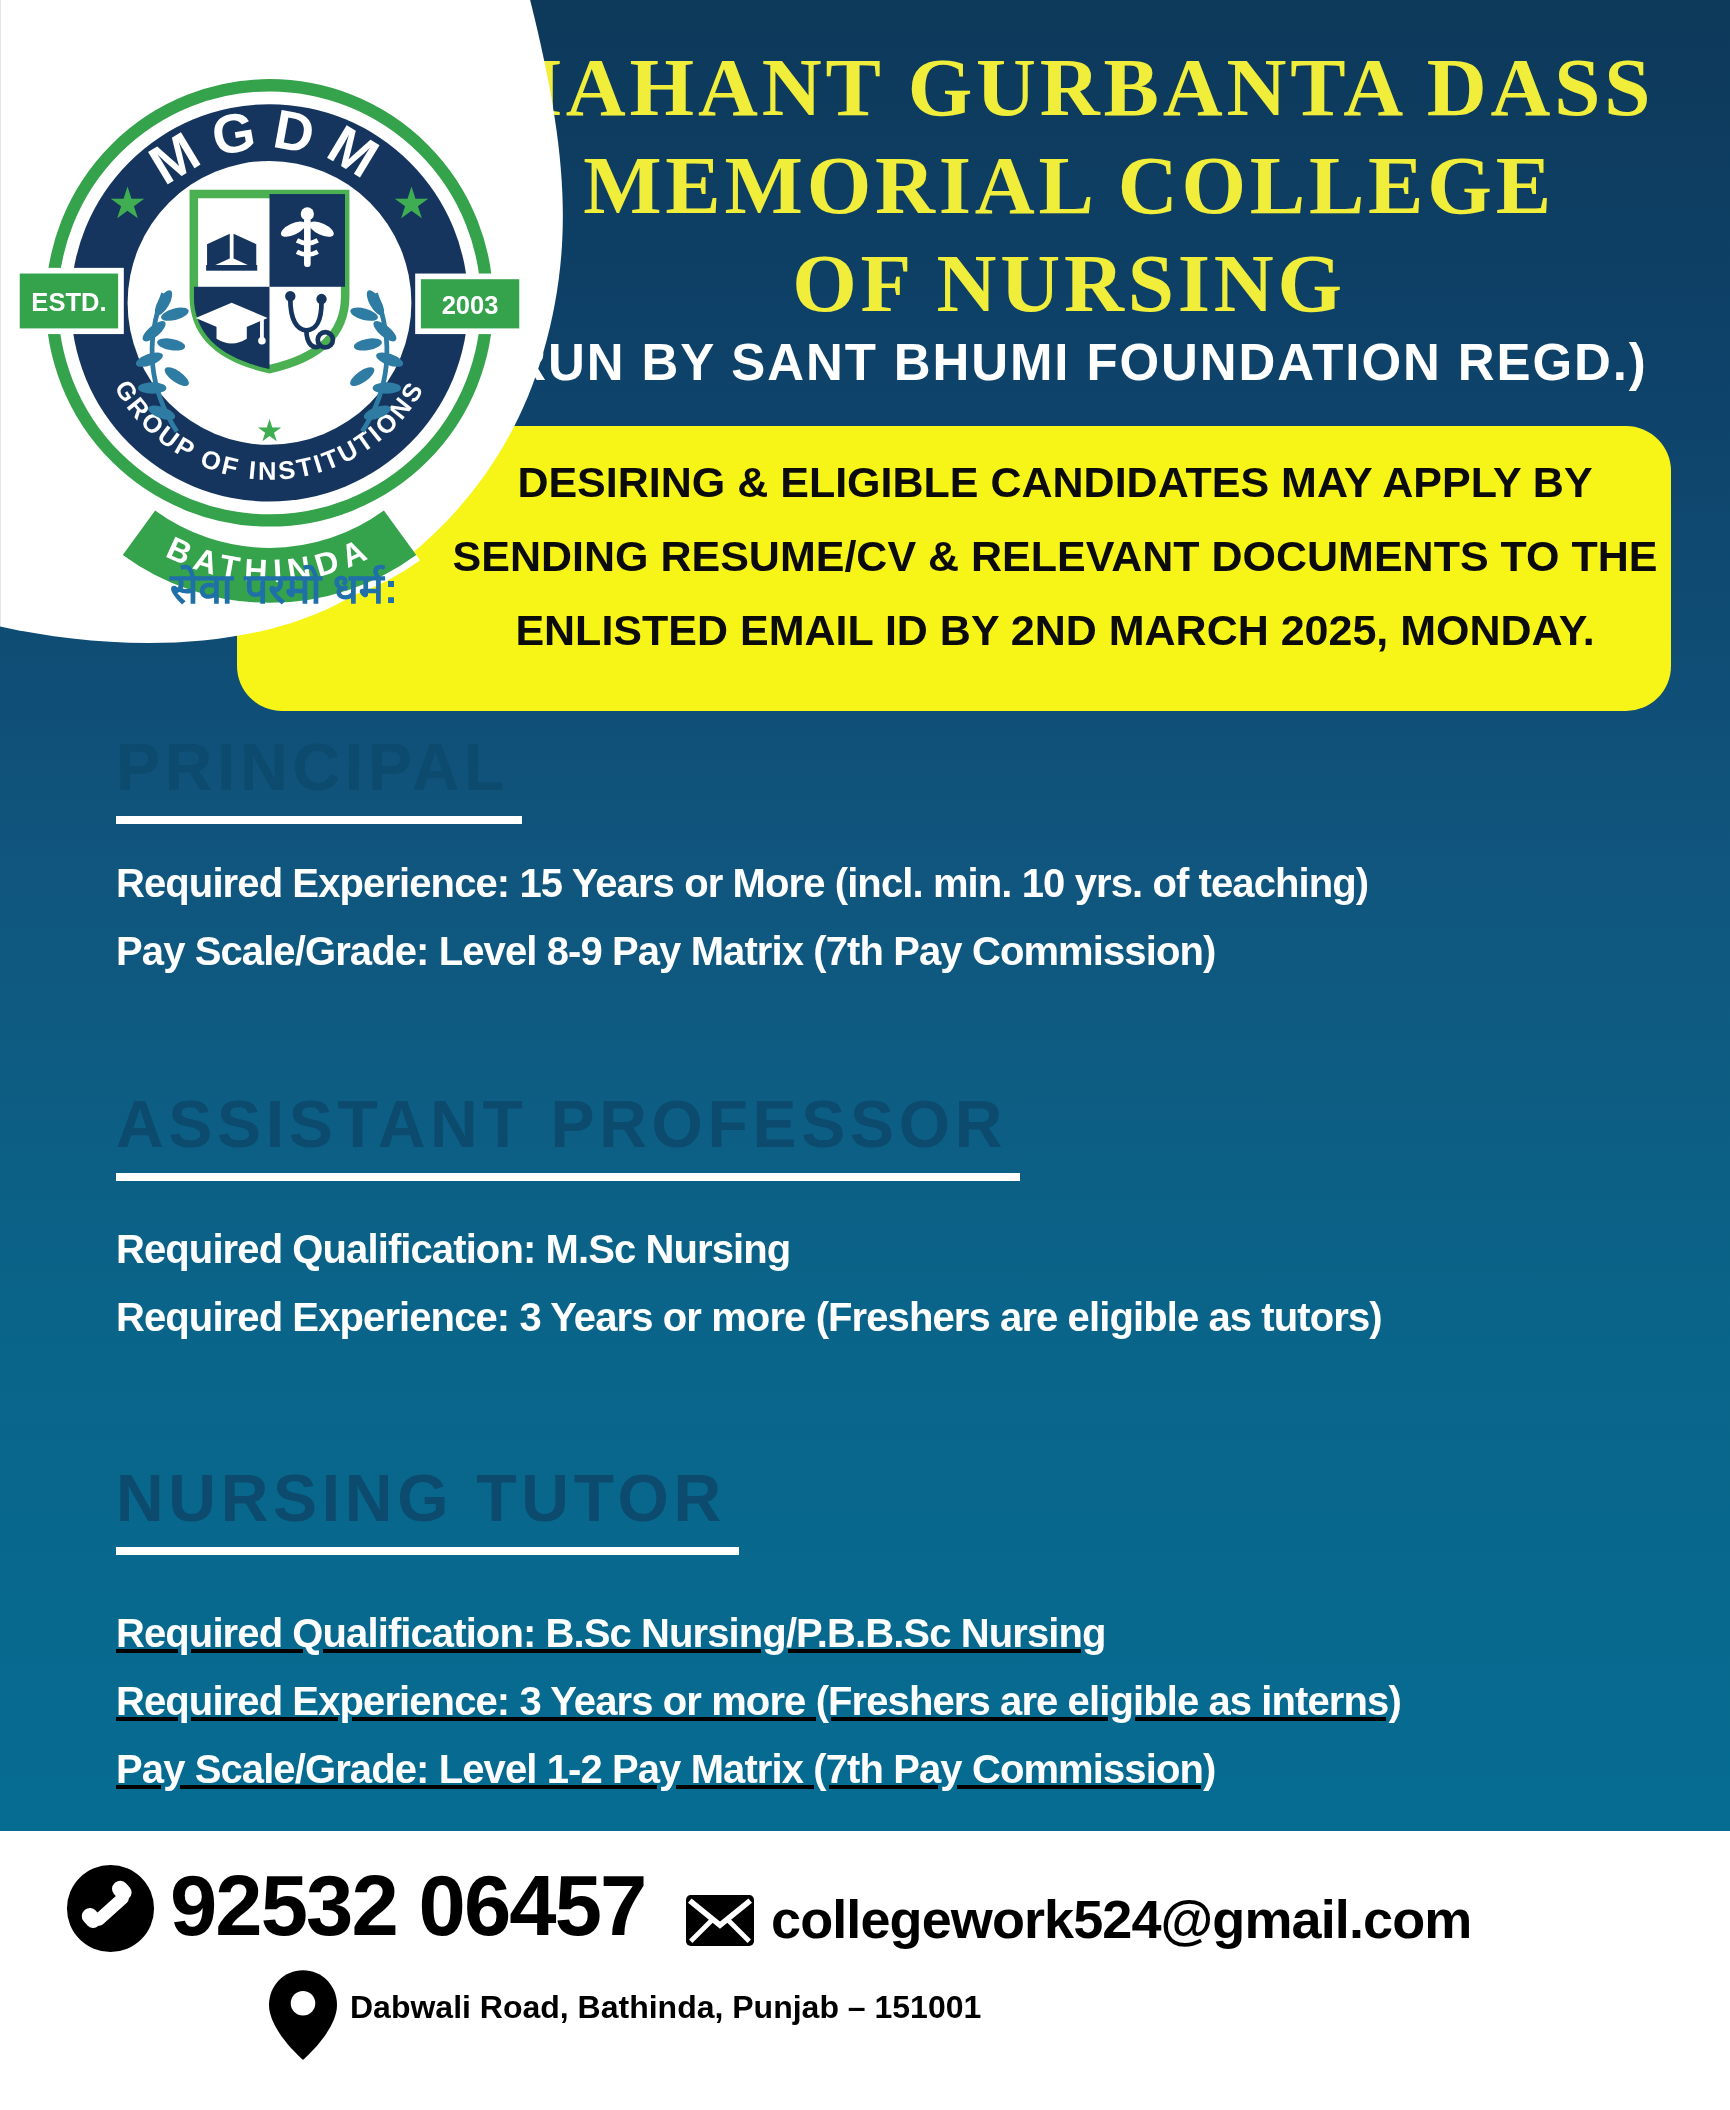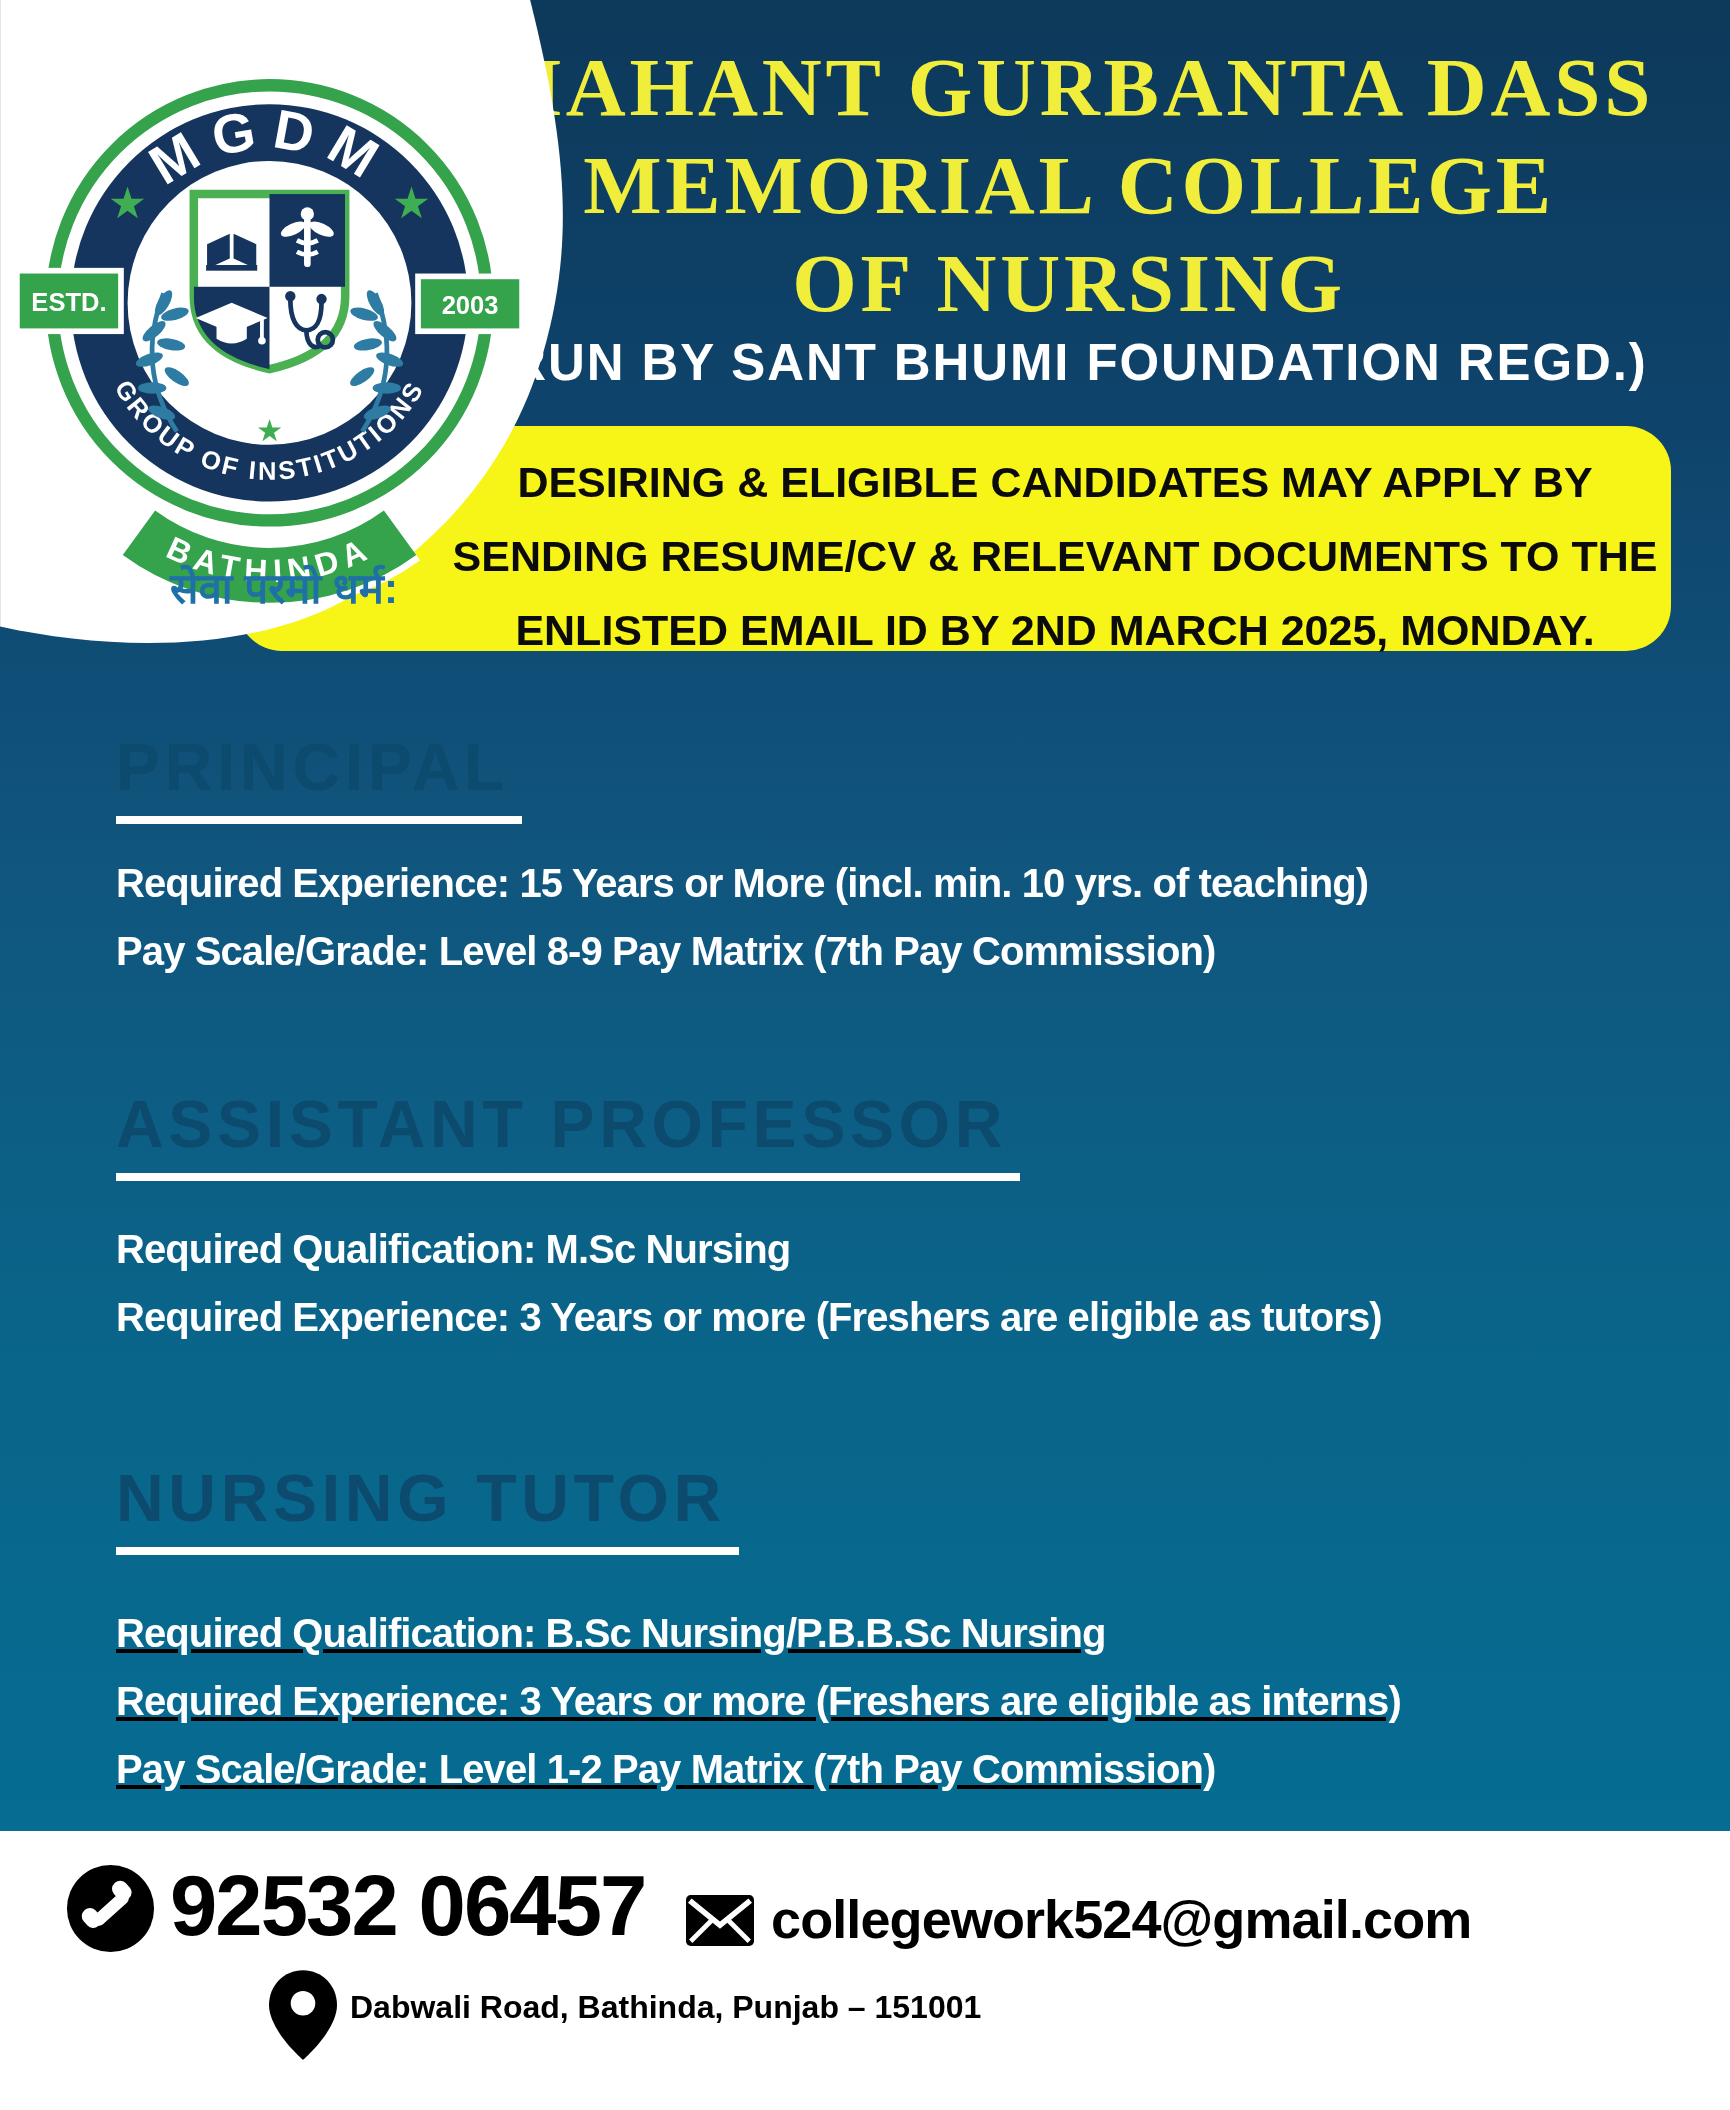--- a/index.html
+++ b/index.html
@@ -15,21 +15,21 @@
   .title-block{position:absolute;left:407px;top:38px;width:1324px;text-align:center;}
   .title-line{
     font-family:"Liberation Serif",serif;font-weight:bold;color:#f0ee3b;
     font-size:83px;line-height:98px;letter-spacing:3.8px;
   }
   .subtitle{
     position:absolute;left:407px;top:333px;width:1324px;text-align:center;
     color:#ffffff;font-weight:bold;font-size:51px;letter-spacing:1.9px;
   }
   .notice-box{
-    position:absolute;left:237px;top:426px;width:1434px;height:225px;
+    position:absolute;left:237px;top:426px;width:1434px;height:285px;
     background:#f7f418;border-radius:45px;
   }
   .notice-text{
     position:absolute;left:203px;top:19px;width:1230px;text-align:center;
     color:#0b0b0b;font-weight:bold;font-size:43px;line-height:74px;letter-spacing:0px;
   }
   
   .blob{position:absolute;left:0;top:0;}
   .logo-svg{position:absolute;left:14px;top:55px;}
   .motto{

